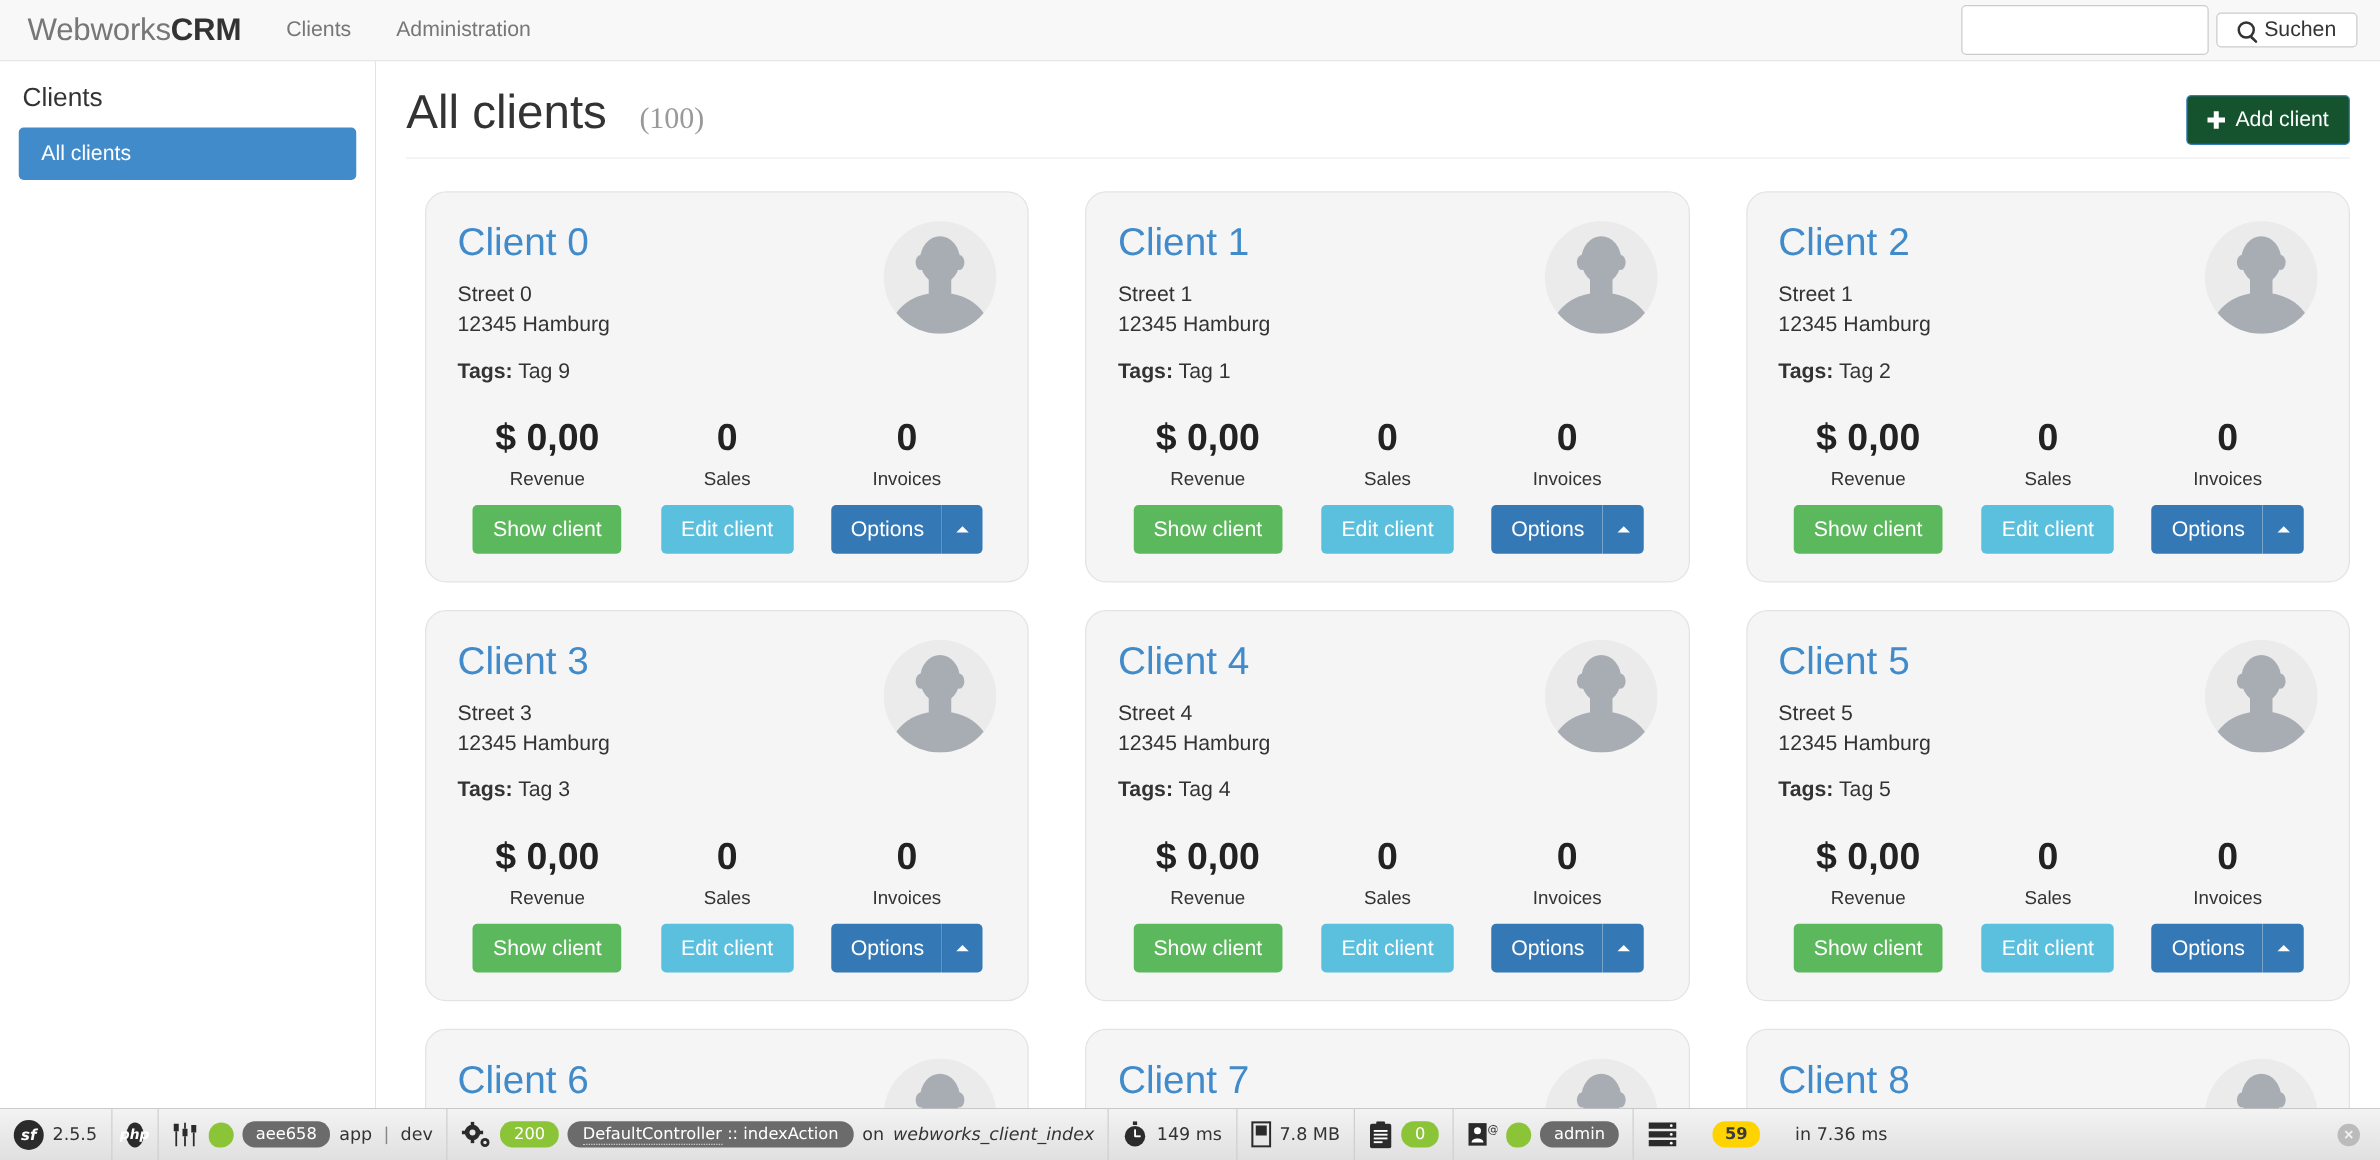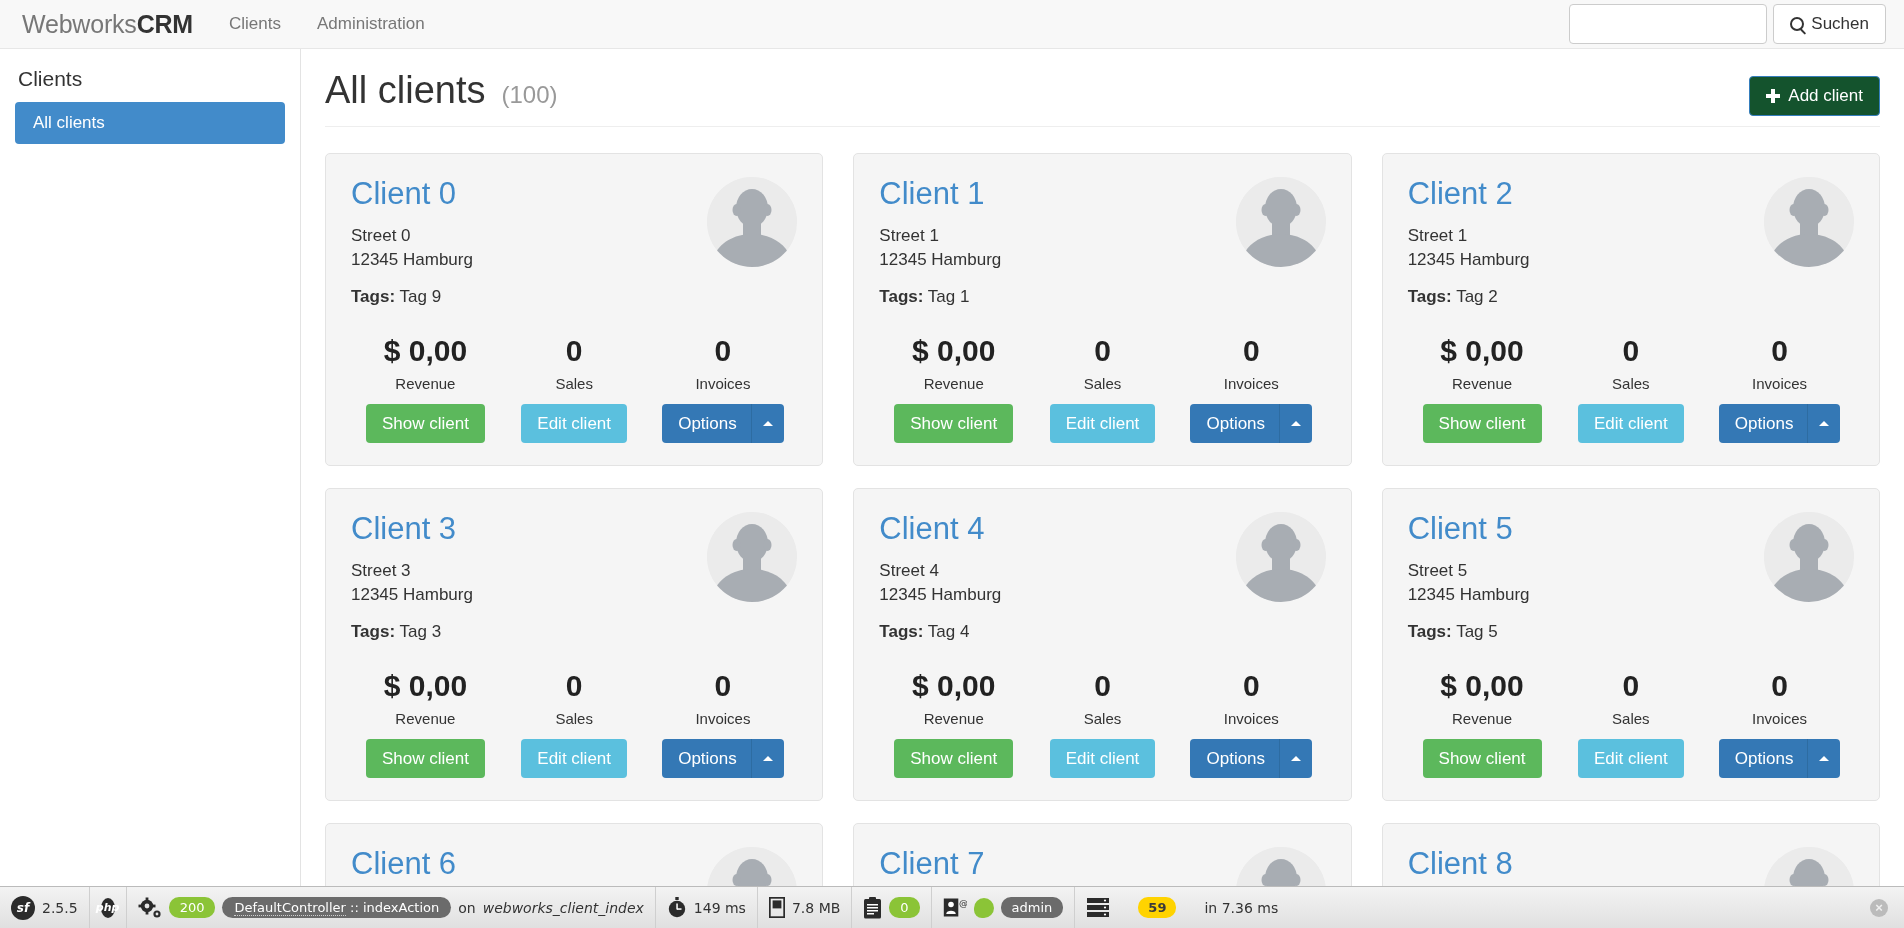--- a/index.html
+++ b/index.html
@@ -59,21 +59,21 @@
     border-radius: 4px;
     background: #ffffff;
     padding: 0 14px;
     font-size: 17px;
     font-family: "Liberation Sans", sans-serif;
     color: #555;
     outline: none;
   }
   .search-btn {
     margin-left: 6px;
-    height: 40px;
+    height: 28px;
     border: 1px solid #cccccc;
     border-radius: 4px;
     background: #ffffff;
     padding: 0 16px;
     font-size: 17px;
     font-family: "Liberation Sans", sans-serif;
     color: #333;
     cursor: pointer;
     display: flex;
     align-items: center;
@@ -145,21 +145,22 @@
     font-size: 38px;
     font-weight: 400;
     color: #333333;
     line-height: 1;
     margin: 0;
     white-space: nowrap;
   }
   .page-title .count {
     font-size: 24px;
     color: #999999;
-    margin-left: 16px;
+    margin-left: 26px;
+    font-family: Liberation Serif, serif;
   }
   .add-btn {
     background: #14532d;
     border: 1px solid #357ebd;
     color: #ffffff;
     border-radius: 4px;
     font-size: 17px;
     font-family: "Liberation Sans", sans-serif;
     padding: 9px 16px;
     cursor: pointer;
@@ -183,24 +184,25 @@
 
   
   .grid {
     display: grid;
     grid-template-columns: repeat(3, 1fr);
     gap: 22px 30px;
   }
   .card {
     background: #f5f5f5;
     border: 1px solid #e3e3e3;
-    border-radius: 5px;
+    border-radius: 17px;
     padding: 20px 25px 22px 25px;
     position: relative;
     min-height: 295px;
+    margin-left: 15px;
   }
   .card-top {
     display: flex;
     justify-content: space-between;
     align-items: flex-start;
   }
   .card-info { padding-top: 4px; }
   .client-name {
     font-size: 31px;
     color: #428bca;
@@ -816,20 +818,36 @@
 <div class="sf-toolbar">
   <div class="sf-block">
     <span class="sf-logo">sf</span>
     <span>2.5.5</span>
   </div>
 
   <div class="sf-block">
     <span class="sf-php">php</span>
   </div>
 
+  <div class="sf-block">
+    <svg class="sf-icon" width="22" height="20" viewBox="0 0 22 20">
+      <rect x="1" y="1" width="4" height="6" fill="#2b2b2b"></rect>
+        <rect x="2.3" y="7" width="1.4" height="12" fill="#2b2b2b"></rect>
+      <rect x="8" y="5" width="4" height="6" fill="#2b2b2b"></rect>
+        <rect x="9.3" y="0" width="1.4" height="5" fill="#2b2b2b"></rect>
+        <rect x="9.3" y="11" width="1.4" height="8" fill="#2b2b2b"></rect>
+      <rect x="15" y="2" width="4" height="6" fill="#2b2b2b"></rect>
+        <rect x="16.3" y="8" width="1.4" height="11" fill="#2b2b2b"></rect>
+    </svg>
+    <span class="sf-blob"></span>
+    <span class="sf-pill-gray">aee658</span>
+    <span>app</span>
+    <span class="sf-sep">|</span>
+    <span>dev</span>
+  </div>
 
   <div class="sf-block">
     <svg class="sf-icon" width="24" height="22" viewBox="0 0 24 22">
       <circle cx="9" cy="9" r="6.2" fill="#2b2b2b"></circle>
         <circle cx="9" cy="9" r="2.4" fill="#e6e6e6"></circle>
       <rect x="7.6" y="0.5" width="2.8" height="3.2" fill="#2b2b2b"></rect>
         <rect x="7.6" y="14.3" width="2.8" height="3.2" fill="#2b2b2b"></rect>
       <rect x="0.5" y="7.6" width="3.2" height="2.8" fill="#2b2b2b"></rect>
         <rect x="14.3" y="7.6" width="3.2" height="2.8" fill="#2b2b2b"></rect>
       <circle cx="19" cy="17" r="3.6" fill="#2b2b2b"></circle>

